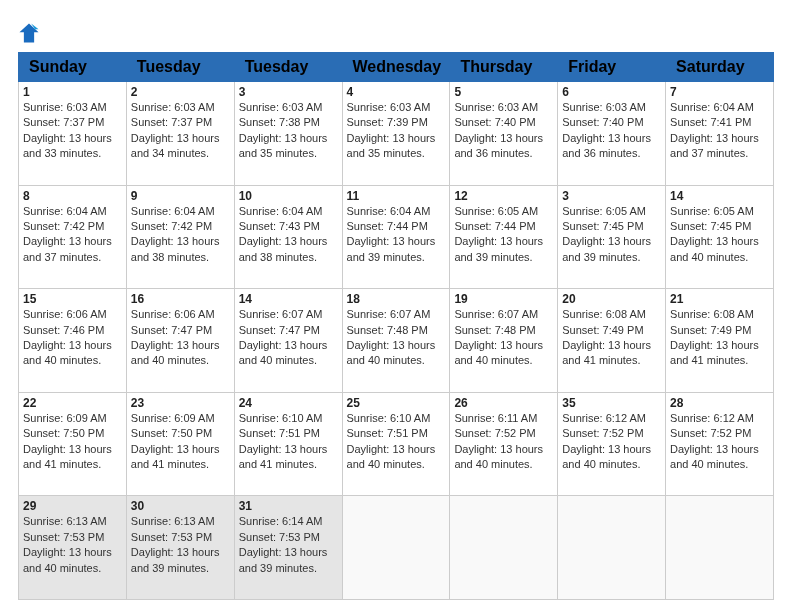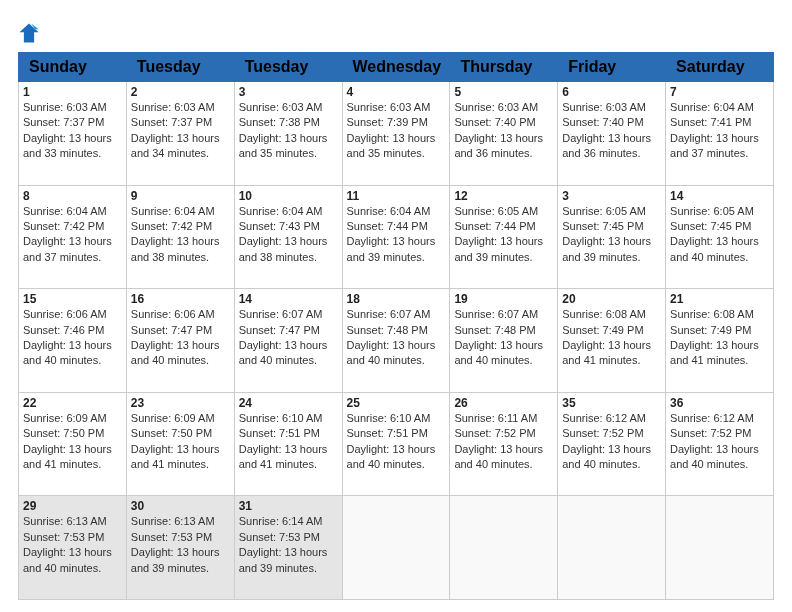--- a/index.html
+++ b/index.html
@@ -239,21 +239,21 @@
           </td>
           <td>
             <span class="day-num">26</span>
             <div class="day-info">Sunrise: 6:11 AM<br>Sunset: 7:52 PM<br>Daylight: 13 hours and 40 minutes.</div>
           </td>
           <td>
             <span class="day-num">35</span>
             <div class="day-info">Sunrise: 6:12 AM<br>Sunset: 7:52 PM<br>Daylight: 13 hours and 40 minutes.</div>
           </td>
           <td>
-            <span class="day-num">36</span>
+            <span class="day-num">28</span>
             <div class="day-info">Sunrise: 6:12 AM<br>Sunset: 7:52 PM<br>Daylight: 13 hours and 40 minutes.</div>
           </td>
         </tr>
         <tr>
           <td>
             <span class="day-num">29</span>
             <div class="day-info">Sunrise: 6:13 AM<br>Sunset: 7:53 PM<br>Daylight: 13 hours and 40 minutes.</div>
           </td>
           <td>
             <span class="day-num">30</span>

